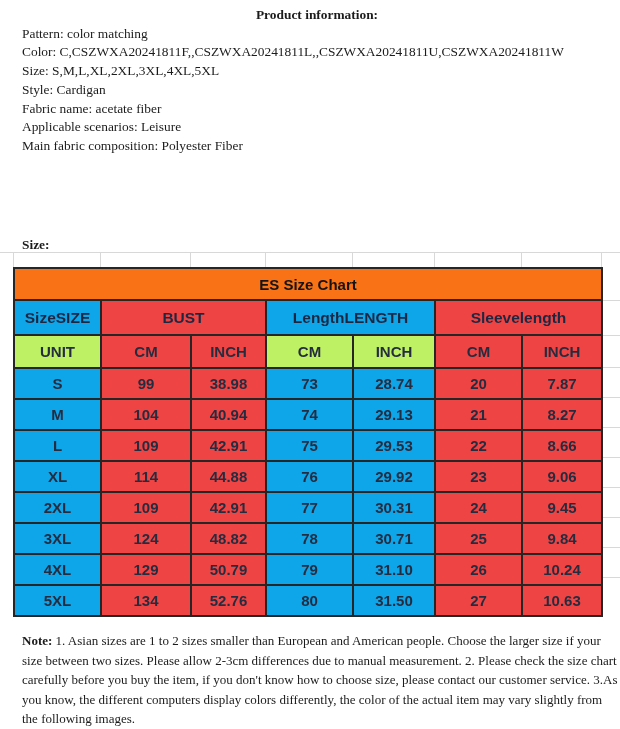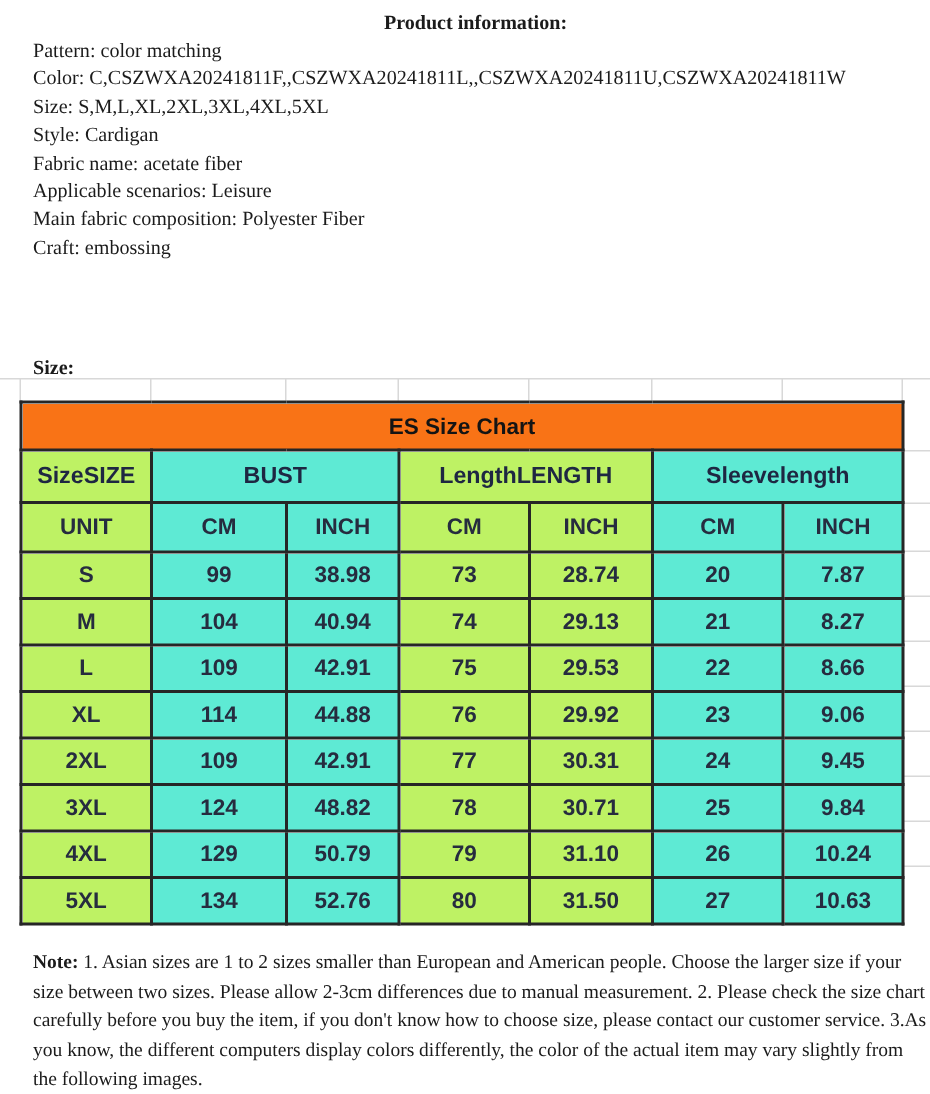--- a/index.html
+++ b/index.html
@@ -40,23 +40,23 @@
   table.size-chart td {
     border: 2px solid #262626;
     text-align: center; vertical-align: middle;
     padding: 0; overflow: hidden;
     font-size: 15px;
   }
   tr.title-row td { height: 30px; color: #141414; font-size: 15px; background: #f97316; }
   tr.group-row td { height: 33px; font-size: 15.5px; color: #1e2742; }
   tr.unit-row  td { height: 31px; }
   tr.data-row  td { height: 29px; }
-  td.cell-blue  { background: #5eead4; }
+  td.cell-blue  { background: #ef4444; }
   td.cell-gray  { background: #bef264; }
-  td.cell-white { background: #bef264; }
+  td.cell-white { background: #0ea5e9; }
   td.size-head  { color: #5e2727; }
 
   
   .gl { position: absolute; background: #d8d8d8; }
 
   
   .note {
     position: absolute; left: 22px; top: 631px; width: 597px;
     margin: 0;
     font-size: 13px; line-height: 19.6px;
@@ -72,21 +72,20 @@
   <section class="product-info">
     <h2>Product information:</h2>
     <div>
         <p>Pattern: color matching</p>
         <p>Color: C,CSZWXA20241811F,,CSZWXA20241811L,,CSZWXA20241811U,CSZWXA20241811W</p>
         <p>Size: S,M,L,XL,2XL,3XL,4XL,5XL</p>
         <p>Style: Cardigan</p>
         <p>Fabric name: acetate fiber</p>
         <p>Applicable scenarios: Leisure</p>
         <p>Main fabric composition: Polyester Fiber</p>
-        <p>Craft: embossing</p>
       </div>
   </section>
 
   <div class="size-label">Size:</div>
 
   <div id="gridlines">
       <div class="gl" style="left: 0px; top: 252px; width: 620px; height: 1px;"></div>
       <div class="gl" style="left: 13px; top: 252px; width: 1px; height: 15px;"></div>
       <div class="gl" style="left: 100px; top: 252px; width: 1px; height: 15px;"></div>
       <div class="gl" style="left: 190px; top: 252px; width: 1px; height: 15px;"></div>

